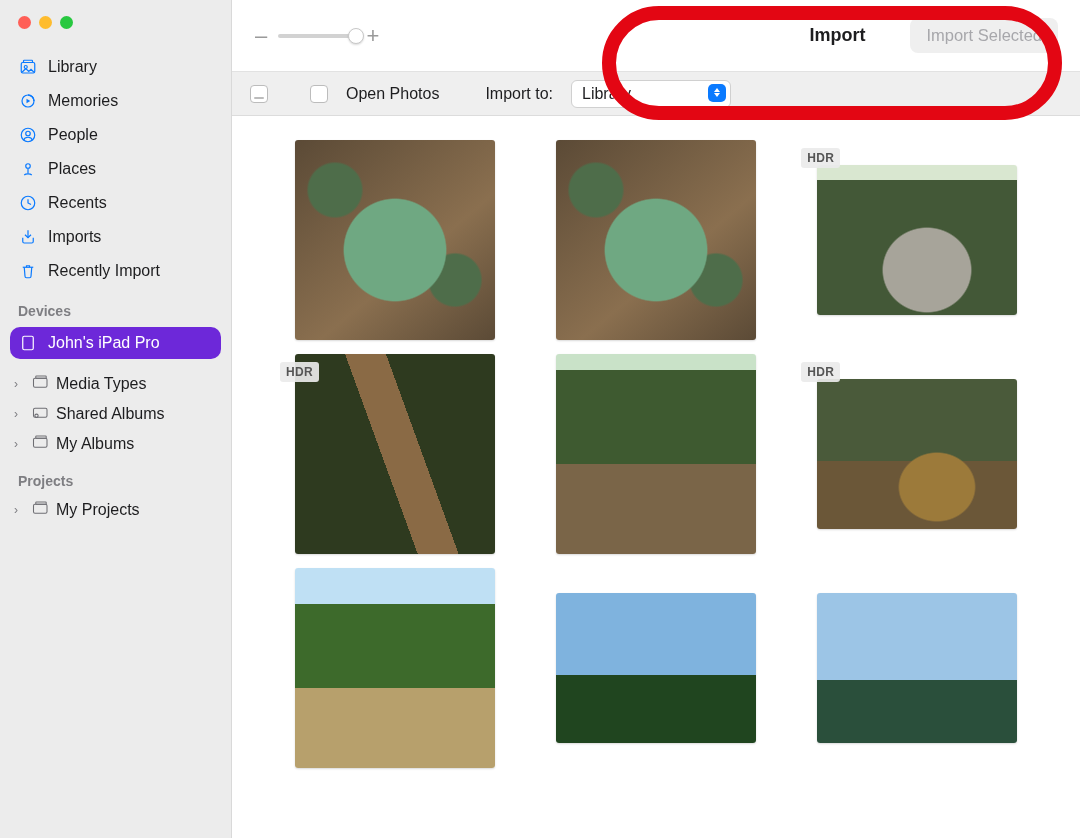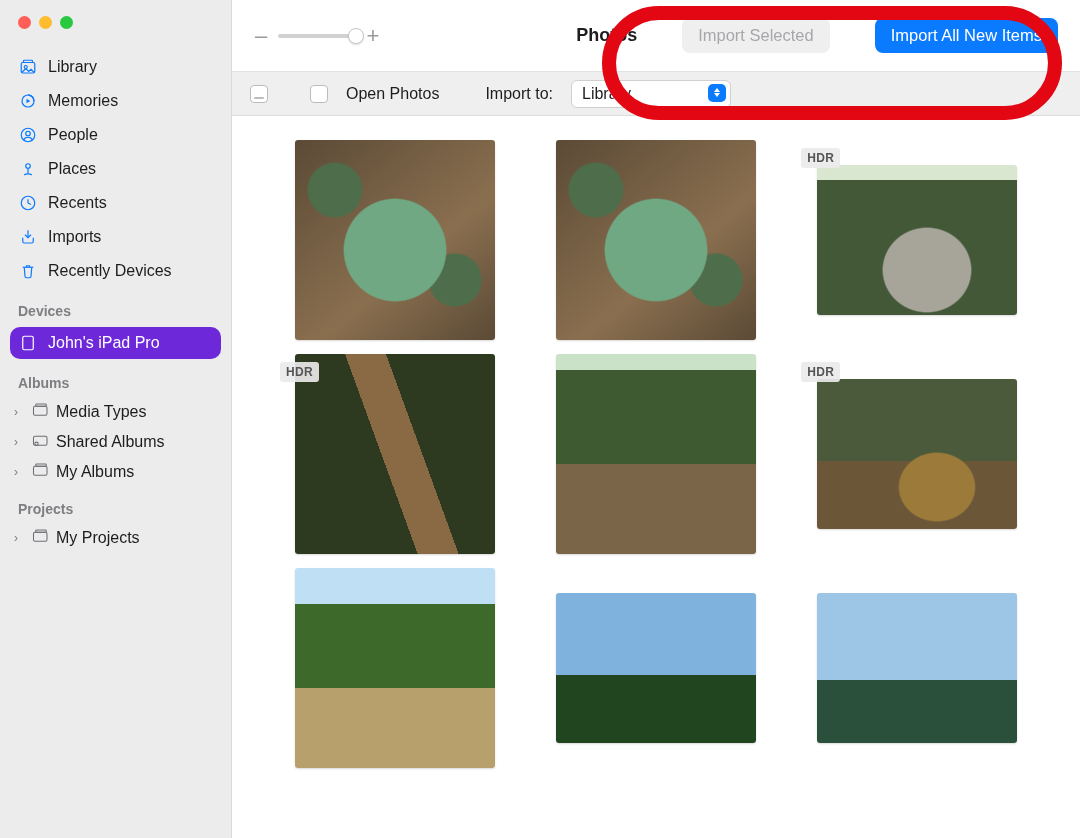--- a/index.html
+++ b/index.html
@@ -211,36 +211,35 @@
       <span>Imports</span>
     </div>
     <div class="nav-item">
       <span class="icon">
           <svg viewBox="0 0 24 24">
             <path d="M5 7h14"></path>
             <path d="M10 7V5h4v2"></path>
             <path d="M7 7l1 12a2 2 0 0 0 2 2h4a2 2 0 0 0 2-2l1-12"></path>
           </svg>
         </span>
-      <span>Recently Devices</span>
+      <span>Recently Import</span>
     </div>
 
     <div class="spacer-sm"></div>
     <div class="sect-title">Devices</div>
     <div class="nav-item selected">
       <span class="icon">
           <svg viewBox="0 0 24 24">
             <rect x="5" y="3" width="14" height="18" rx="2"></rect>
           </svg>
         </span>
       <span>John's iPad Pro</span>
     </div>
 
     <div class="spacer-sm"></div>
-    <div class="sect-title">Albums</div>
     <div class="album-row">
       <span class="chev">›</span>
       <span class="album-icon"><svg viewBox="0 0 24 18">
             <rect x="2" y="4" width="18" height="12" rx="2"></rect>
             <rect x="5" y="1" width="14" height="3" rx="1"></rect>
           </svg></span>
       <span>Media Types</span>
     </div>
     <div class="album-row">
       <span class="chev">›</span>
@@ -275,23 +274,22 @@
 
     <div class="toolbar">
       <div class="zoom">
         <span class="zoom-btn">–</span>
         <div class="zoom-track">
             <div class="zoom-knob"></div>
           </div>
         <span class="zoom-btn">+</span>
       </div>
       <div class="toolbar-spacer"></div>
-      <div class="import-title">Photos</div>
+      <div class="import-title">Import</div>
       <div class="btn secondary">Import Selected</div>
-      <div class="btn primary">Import All New Items</div>
     </div>
 
     <div class="optbar">
       <div class="chk with-dash"></div>
       <div style="width:6px"></div>
       <div class="chk"></div>
       <span>Open Photos</span>
       <div style="width:10px"></div>
       <span>Import to:</span>
       <div class="select">

